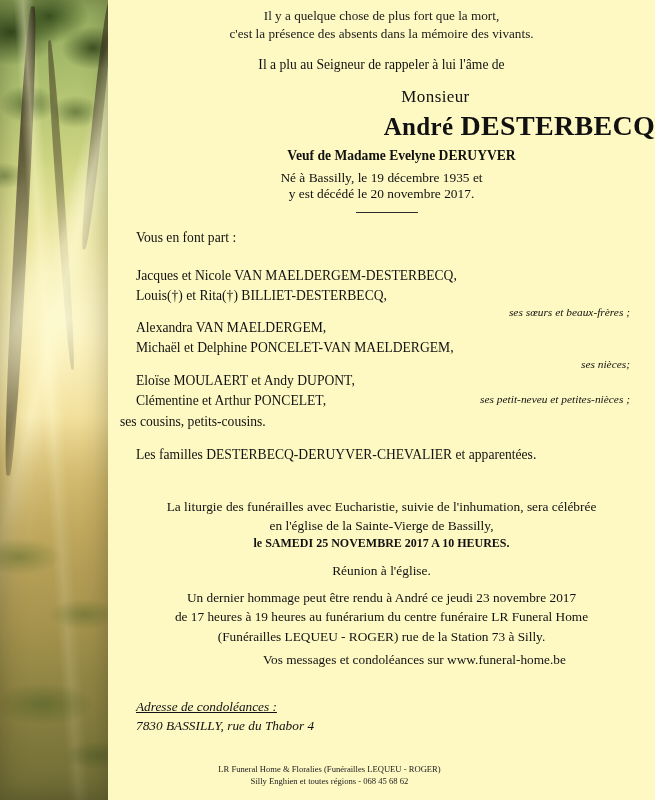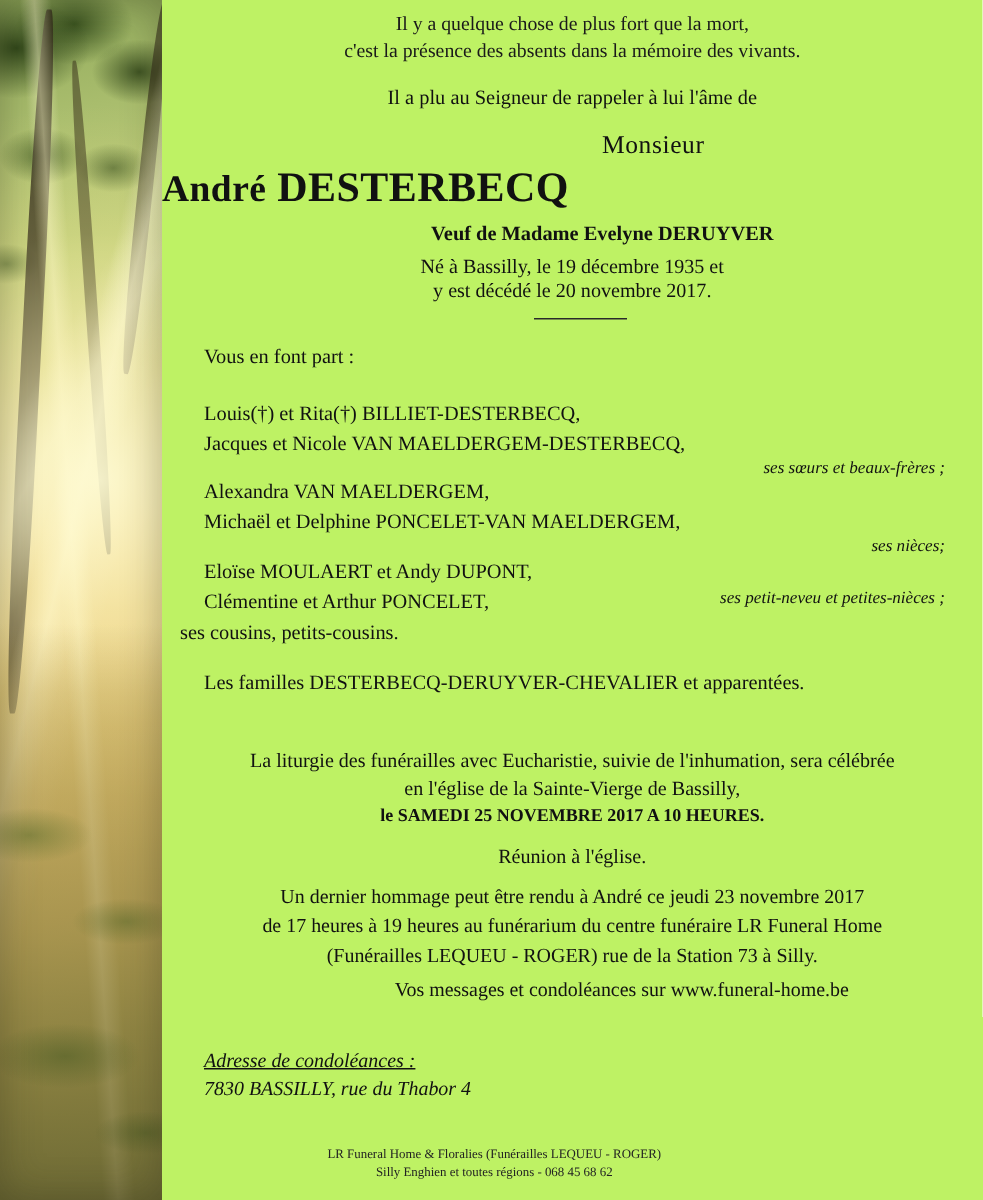--- a/index.html
+++ b/index.html
@@ -14,21 +14,21 @@
     font-family: "Liberation Serif", serif;
     color: #111111;
     overflow: hidden;
   }
 
   #page {
     position: absolute;
     left: 0; top: 0;
     width: 655px;
     height: 800px;
-    background: #bef264;
+    background: #fef9c3;
   }
 
   
   .photo-strip {
     position: absolute;
     left: 0;
     top: 0;
     width: 108px;
     height: 800px;
     overflow: hidden;
@@ -144,21 +144,21 @@
     text-align: center;
     font-size: 17px;
     letter-spacing: 0.4px;
   }
 
   .name {
     position: absolute;
     top: 110px;
     left: 0;
     width: 547px;
-    text-align: left;
+    text-align: right;
     font-size: 28px;
     font-weight: bold;
     letter-spacing: 0.3px;
   }
   .name .first { font-size: 25px; }
 
   .veuf {
     position: absolute;
     top: 148px;
     left: 0;
@@ -335,22 +335,22 @@
     <div class="birth">
       <span>Né à Bassilly, le 19 décembre 1935 et</span>
       <span class="l2">y est décédé le 20 novembre 2017.</span>
     </div>
 
     <div class="rule"></div>
 
     <div class="vous-en-font">Vous en font part :</div>
 
     <div class="fam-block fam1">
+      <div class="fl line">Jacques et Nicole VAN MAELDERGEM-DESTERBECQ,</div>
       <div class="fl line">Louis(†) et Rita(†) BILLIET-DESTERBECQ,</div>
-      <div class="fl line">Jacques et Nicole VAN MAELDERGEM-DESTERBECQ,</div>
       <span class="rel">ses sœurs et beaux-frères ;</span>
     </div>
 
     <div class="fam-block fam2">
       <div class="fl line">Alexandra VAN MAELDERGEM,</div>
       <div class="fl line">Michaël et Delphine PONCELET-VAN MAELDERGEM,</div>
       <span class="rel">ses nièces;</span>
     </div>
 
     <div class="fam-block fam3">

